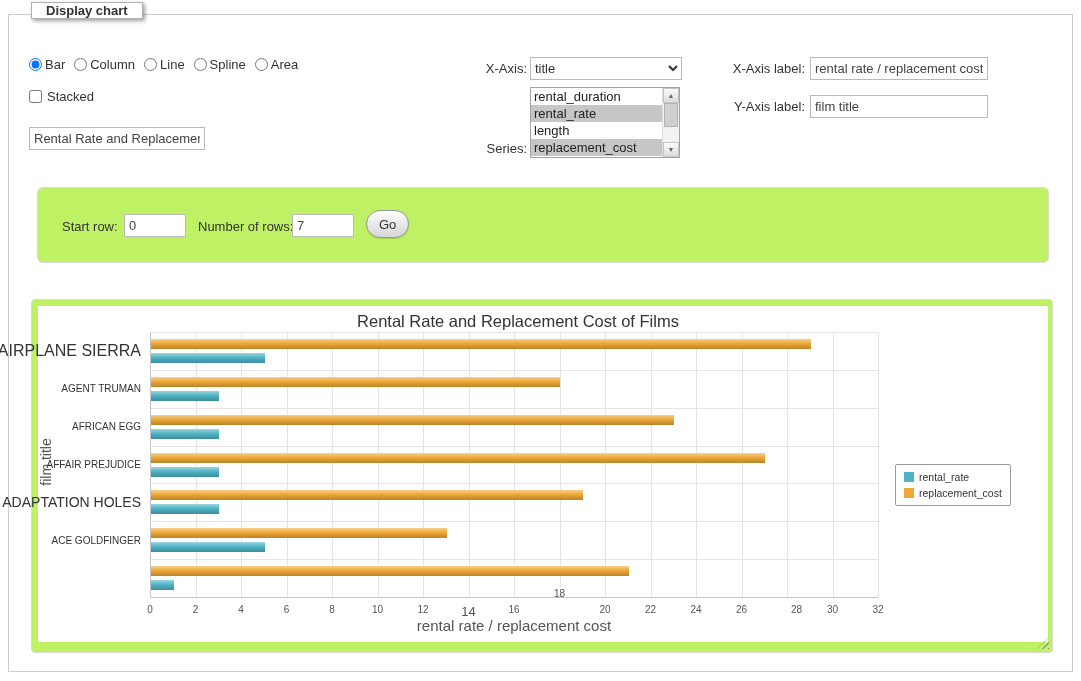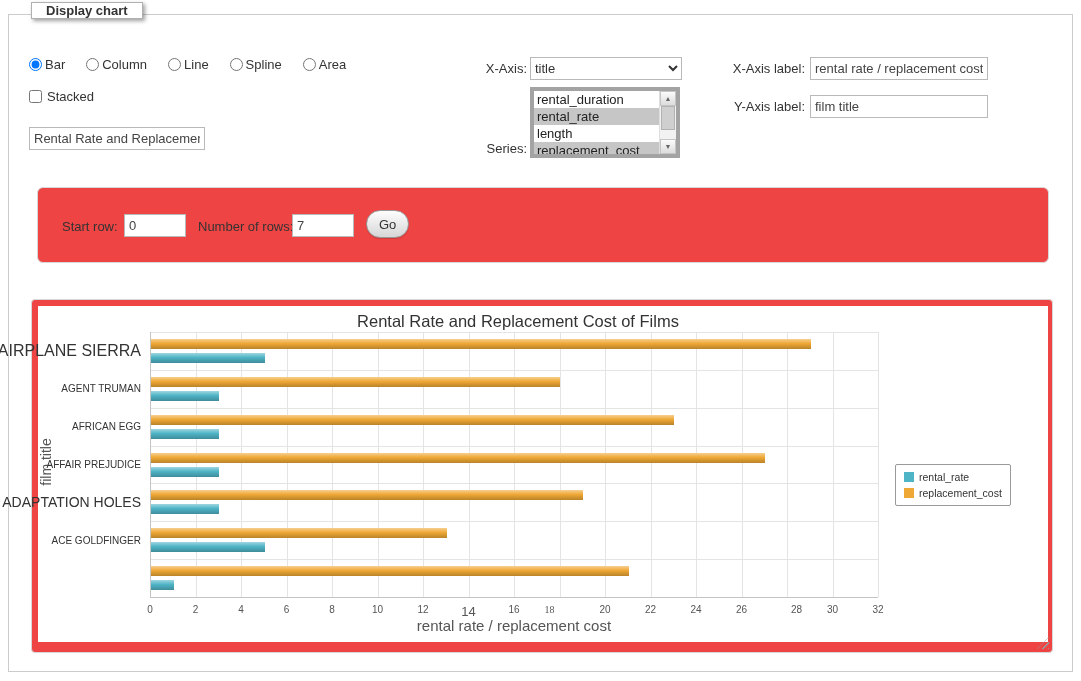--- a/index.html
+++ b/index.html
@@ -5,39 +5,39 @@
   * { box-sizing: border-box; margin:0; padding:0; }
   html,body { width:1081px; height:681px; background:#fff; font-family:"Liberation Sans",sans-serif; position:relative; overflow:hidden; }
 
   .fieldset { position:absolute; left:8px; top:14px; width:1065px; height:658px; border:1px solid #ccc; background:#fff; }
   .legendbox { position:absolute; left:22px; top:-13px; background:#fff; border:1px solid #b0b0b0; padding:0 14px; font-size:13px; font-weight:bold; color:#333; box-shadow:2px 2px 4px rgba(0,0,0,0.38); z-index:5; }
 
   .abs { position:absolute; }
   .lbl { font-size:13px; color:#333; white-space:nowrap; }
   .lbl-r { text-align:right; }
 
-  .radio-row { position:absolute; left:20px; top:42px; display:flex; gap:21px; align-items:center; }
+  .radio-row { position:absolute; left:20px; top:42px; display:flex; gap:9px; align-items:center; }
   .radio-opt { display:flex; align-items:center; gap:3px; font-size:13px; color:#333; cursor:default; }
 
   .chk-row { position:absolute; left:20px; top:74px; display:flex; align-items:center; gap:5px; font-size:13px; color:#333; }
 
   input[type=text] { border:1px solid #b9b9b9; height:23px; font-size:13px; color:#444; padding:2px 4px; font-family:"Liberation Sans",sans-serif; background:#fff; }
   select { border:1px solid #b9b9b9; height:23px; font-size:13px; color:#333; background:#fff; font-family:"Liberation Sans",sans-serif; }
 
-  .listbox { position:absolute; left:521px; top:72px; width:150px; height:71px; border:4px solid #a3a3a3; background:#fff; display:flex; }
+  .listbox { position:absolute; left:521px; top:72px; width:150px; height:71px; border:1px solid #a3a3a3; background:#fff; display:flex; }
   .listbox-items { flex:1; overflow:hidden; }
   .list-item { height:17px; line-height:17px; font-size:13px; color:#222; padding-left:3px; white-space:nowrap; }
   .list-item.sel { background:#c6c6c6; }
   .listbox-scrollbar { width:17px; background:#f2f2f2; border-left:1px solid #ddd; position:relative; }
   .sb-btn { height:15px; background:linear-gradient(#fbfbfb,#dcdcdc); border:1px solid #c5c5c5; font-size:7px; color:#666; display:flex; align-items:center; justify-content:center; }
   .sb-down { position:absolute; bottom:0; left:0; right:0; }
   .sb-up { position:absolute; top:0; left:0; right:0; }
   .sb-thumb { position:absolute; top:15px; left:1px; right:1px; height:24px; background:#cfcfcf; border:1px solid #b2b2b2; }
 
-  .panel { position:absolute; background:#ef4444; border:1px solid #d8d8d8; border-radius:6px; }
+  .panel { position:absolute; background:#bef264; border:1px solid #d8d8d8; border-radius:6px; }
   .rows-panel { left:28px; top:172px; width:1012px; height:76px; }
   .chart-panel { left:22px; top:284px; width:1022px; height:354px; border-radius:4px; }
 
   .go-btn { position:absolute; left:328px; top:22px; height:28px; min-width:40px; padding:0 12px; border:1px solid #979797; border-radius:14px; background:linear-gradient(#fdfdfd,#d6d6d6); font-size:13px; color:#333; font-family:"Liberation Sans",sans-serif; box-shadow:0 1px 1px rgba(0,0,0,0.15); }
 
   .chart-canvas { position:absolute; left:6px; top:6px; width:1010px; height:336px; background:#fff; }
   .chart-title { position:absolute; left:0; top:6px; width:960px; text-align:center; font-size:16.5px; color:#333; }
   .x-axis-title { position:absolute; left:112px; top:311px; width:728px; text-align:center; font-size:15px; color:#555; }
   .y-axis-title { position:absolute; left:-42px; top:148px; width:100px; text-align:center; font-size:14px; color:#555; transform:rotate(-90deg); }
 
@@ -151,21 +151,21 @@
         <div style="position: absolute; left: 279px; top: 298px; width: 30px; text-align: center; font-size: 10px; color: rgb(85, 85, 85);">8</div>
         <div style="position: absolute; left: 339.5px; top: 26px; width: 1px; height: 265px; background: rgb(228, 228, 228);"></div>
         <div style="position: absolute; left: 324.5px; top: 298px; width: 30px; text-align: center; font-size: 10px; color: rgb(85, 85, 85);">10</div>
         <div style="position: absolute; left: 385px; top: 26px; width: 1px; height: 265px; background: rgb(228, 228, 228);"></div>
         <div style="position: absolute; left: 370px; top: 298px; width: 30px; text-align: center; font-size: 10px; color: rgb(85, 85, 85);">12</div>
         <div style="position: absolute; left: 430.5px; top: 26px; width: 1px; height: 265px; background: rgb(228, 228, 228);"></div>
         <div style="position: absolute; left: 415.5px; top: 298px; width: 30px; text-align: center; font-size: 13px; color: rgb(85, 85, 85);">14</div>
         <div style="position: absolute; left: 476px; top: 26px; width: 1px; height: 265px; background: rgb(228, 228, 228);"></div>
         <div style="position: absolute; left: 461px; top: 298px; width: 30px; text-align: center; font-size: 10px; color: rgb(85, 85, 85);">16</div>
         <div style="position: absolute; left: 521.5px; top: 26px; width: 1px; height: 265px; background: rgb(228, 228, 228);"></div>
-        <div style="position: absolute; left: 506.5px; top: 298px; width: 30px; text-align: left; font-size: 10px; color: rgb(85, 85, 85); font-family: Liberation Serif, serif;">18</div>
+        <div style="position: absolute; left: 506.5px; top: 282px; width: 30px; text-align: center; font-size: 10px; color: rgb(85, 85, 85);">18</div>
         <div style="position: absolute; left: 567px; top: 26px; width: 1px; height: 265px; background: rgb(228, 228, 228);"></div>
         <div style="position: absolute; left: 552px; top: 298px; width: 30px; text-align: center; font-size: 10px; color: rgb(85, 85, 85);">20</div>
         <div style="position: absolute; left: 612.5px; top: 26px; width: 1px; height: 265px; background: rgb(228, 228, 228);"></div>
         <div style="position: absolute; left: 597.5px; top: 298px; width: 30px; text-align: center; font-size: 10px; color: rgb(85, 85, 85);">22</div>
         <div style="position: absolute; left: 658px; top: 26px; width: 1px; height: 265px; background: rgb(228, 228, 228);"></div>
         <div style="position: absolute; left: 643px; top: 298px; width: 30px; text-align: center; font-size: 10px; color: rgb(85, 85, 85);">24</div>
         <div style="position: absolute; left: 703.5px; top: 26px; width: 1px; height: 265px; background: rgb(228, 228, 228);"></div>
         <div style="position: absolute; left: 688.5px; top: 298px; width: 30px; text-align: center; font-size: 10px; color: rgb(85, 85, 85);">26</div>
         <div style="position: absolute; left: 749px; top: 26px; width: 1px; height: 265px; background: rgb(228, 228, 228);"></div>
         <div style="position: absolute; left: 734px; top: 298px; width: 30px; text-align: right; font-size: 10px; color: rgb(85, 85, 85);">28</div>

